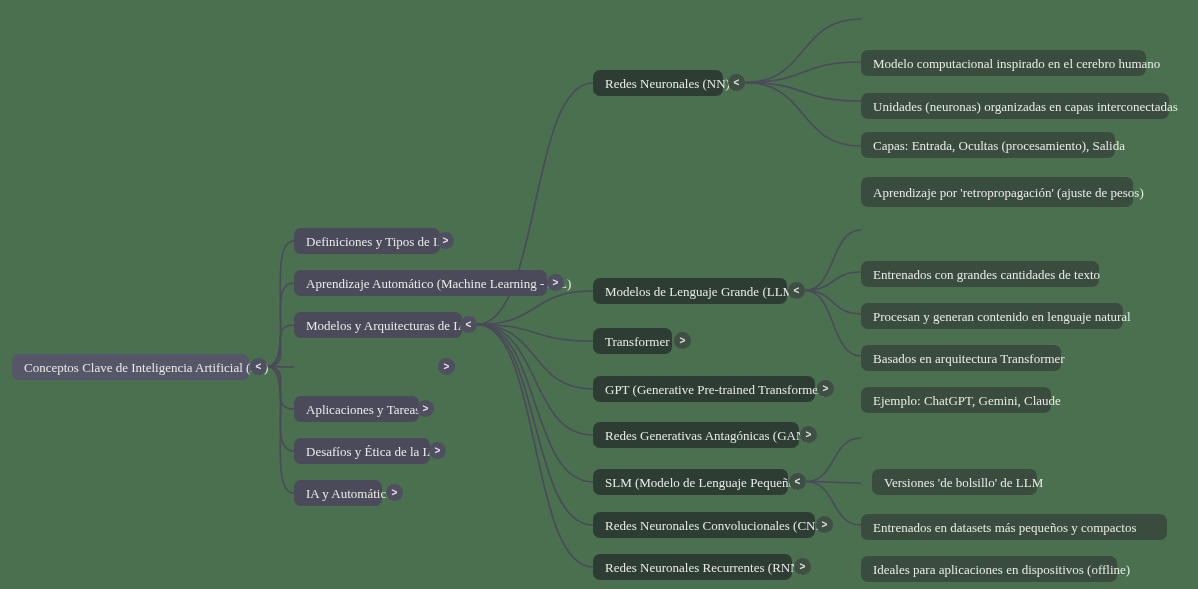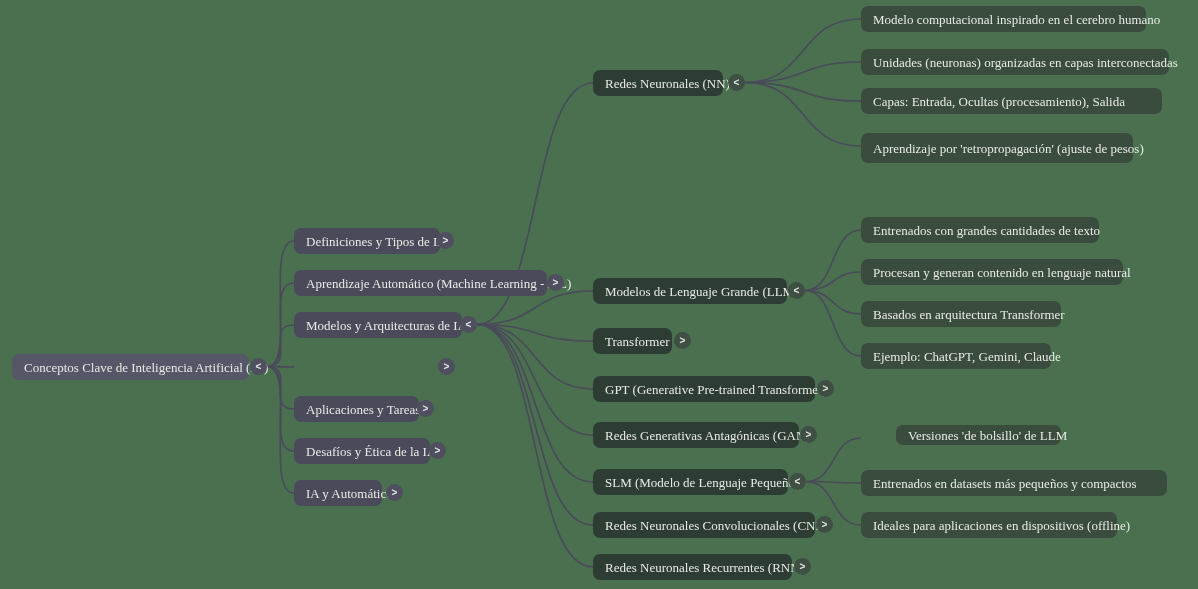--- a/index.html
+++ b/index.html
@@ -43,21 +43,21 @@
     display: block;
     white-space: nowrap;
   }
   .node.clip .label {
     
   }
   
   .d0 { background: #565669; font-size: 13px; }
   .d1 { background: #4a4a5a; font-size: 13px; }
   .d2 { background: #2e3d33; font-size: 13px; }
-  .d3 { background: #3a4c3e; font-size: 13px; }
+  .d3 { background: #3a4c3e; font-size: 13px; margin-top: 44px; }
 
   .toggle {
     position: absolute;
     width: 17px;
     height: 17px;
     border-radius: 50%;
     background: #4f4f5f;
     color: #e4e4ec;
     font-size: 10px;
     font-family: "Liberation Sans", sans-serif;
@@ -198,39 +198,39 @@
     </div>
     <div class="toggle tg-green" style="left: 794px; top: 558px;">
       <span>&gt;</span>
     </div>
     <div class="node d3 clip" style="left: 861px; top: 6px; width: 285px; height: 26px; overflow: visible;">
       <span class="label">Modelo computacional inspirado en el cerebro humano</span>
     </div>
     <div class="node d3 clip" style="left: 861px; top: 49px; width: 308px; height: 26px; overflow: visible;">
       <span class="label">Unidades (neuronas) organizadas en capas interconectadas</span>
     </div>
-    <div class="node d3" style="left: 861px; top: 88px; width: 301px; height: 26px;">
+    <div class="node d3" style="left: 861px; top: 88px; width: 254px; height: 26px;">
       <span class="label">Capas: Entrada, Ocultas (procesamiento), Salida</span>
     </div>
     <div class="node d3" style="left: 861px; top: 133px; width: 272px; height: 30px;">
       <span class="label">Aprendizaje por 'retropropagación' (ajuste de pesos)</span>
     </div>
     <div class="node d3" style="left: 861px; top: 217px; width: 238px; height: 26px;">
       <span class="label">Entrenados con grandes cantidades de texto</span>
     </div>
     <div class="node d3 clip" style="left: 861px; top: 259px; width: 262px; height: 26px; overflow: visible;">
       <span class="label">Procesan y generan contenido en lenguaje natural</span>
     </div>
     <div class="node d3" style="left: 861px; top: 301px; width: 200px; height: 26px;">
       <span class="label">Basados en arquitectura Transformer</span>
     </div>
     <div class="node d3" style="left: 861px; top: 343px; width: 190px; height: 26px;">
       <span class="label">Ejemplo: ChatGPT, Gemini, Claude</span>
     </div>
-    <div class="node d3" style="left: 896px; top: 425px; width: 165px; height: 20px;">
+    <div class="node d3" style="left: 872px; top: 425px; width: 165px; height: 26px;">
       <span class="label">Versiones 'de bolsillo' de LLM</span>
     </div>
     <div class="node d3" style="left: 861px; top: 470px; width: 306px; height: 26px;">
       <span class="label">Entrenados en datasets más pequeños y compactos</span>
     </div>
     <div class="node d3 clip" style="left: 861px; top: 512px; width: 256px; height: 26px; overflow: visible;">
       <span class="label">Ideales para aplicaciones en dispositivos (offline)</span>
     </div>
   </div>
 

